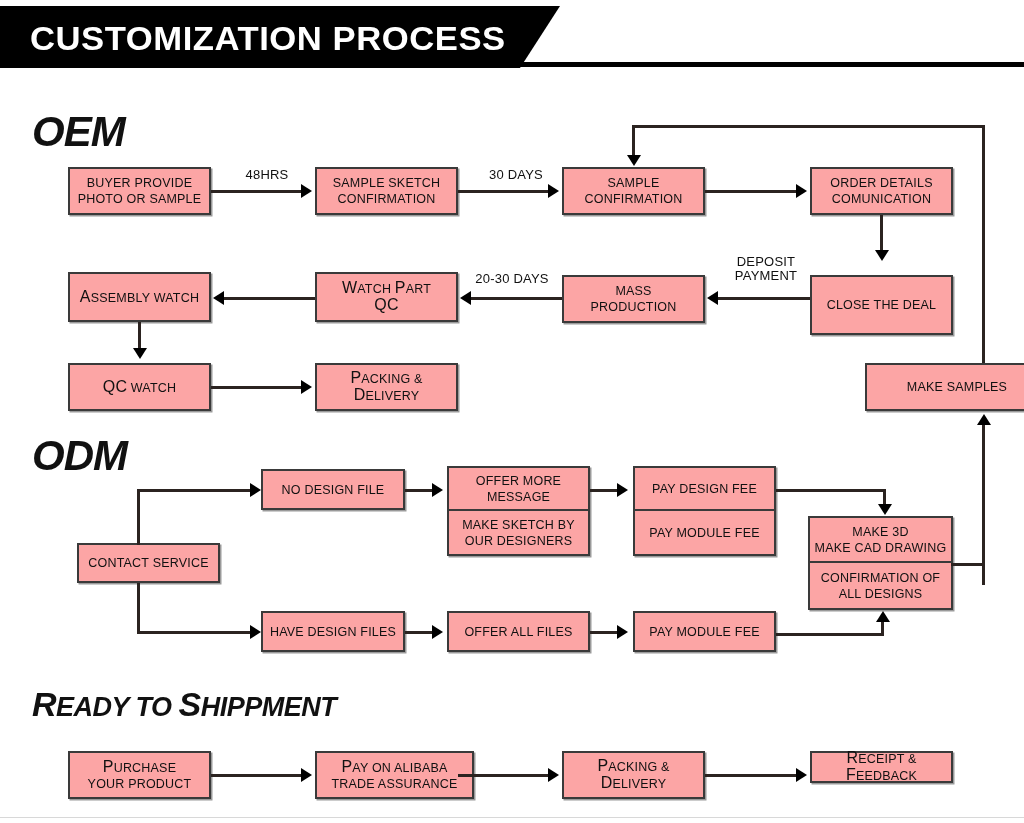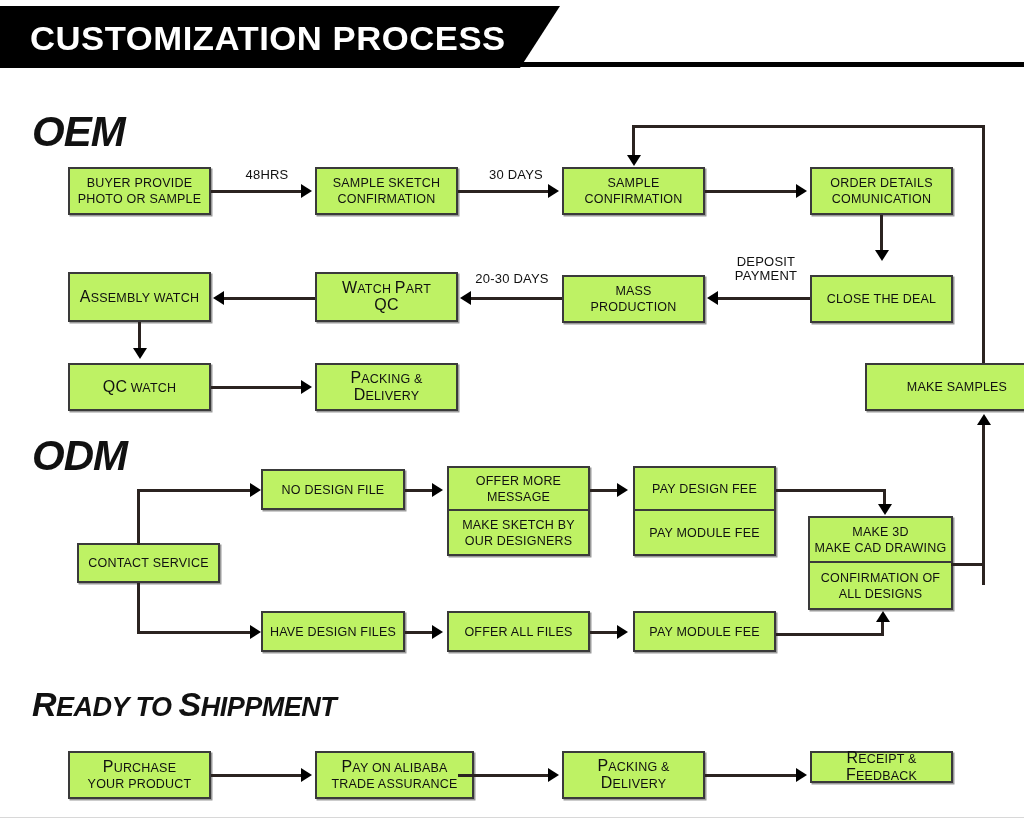--- a/index.html
+++ b/index.html
@@ -35,21 +35,21 @@
   }
   .sec-oem{left:32px;top:108px;font-size:42px;letter-spacing:-1px;}
   .sec-odm{left:32px;top:432px;font-size:42px;letter-spacing:-1px;}
   .sec-ready{left:32px;top:685px;font-size:34px;letter-spacing:-0.5px;}
   .sec-ready .cap{font-size:34px;}
   .sec-ready .sm{font-size:27px;}
 
   
   .box{
     position:absolute;box-sizing:border-box;
-    background:#bef264;
+    background:#fca5a5;
     border:2px solid #3a3a3a;
     box-shadow:1.5px 1.5px 0 #9a9a9a;
     display:flex;align-items:center;justify-content:center;
     text-align:center;
     color:#111;
     font-size:12.5px;
     line-height:15px;
     letter-spacing:0.2px;
     padding:2px 4px;
     font-family:"Liberation Sans", sans-serif;
@@ -141,21 +141,21 @@
   <div class="arw r" style="left:796px;top:184px;"></div>
 
   <div class="ln lnv" style="left:982px;top:125px;height:238px;"></div>
   <div class="ln lnh" style="left:632px;top:125px;width:353px;"></div>
   <div class="ln lnv" style="left:632px;top:125px;height:32px;"></div>
   <div class="arw d" style="left:627px;top:155px;"></div>
 
   <div class="ln lnv" style="left:880px;top:215px;height:42px;"></div>
   <div class="arw d" style="left:875px;top:250px;"></div>
 
-  <div class="box" style="left:810px;top:275px;width:143px;height:48px;">
+  <div class="box" style="left:810px;top:275px;width:143px;height:60px;">
     <span class="scline">CLOSE THE DEAL</span>
   </div>
 
   <div class="box" style="left:562px;top:275px;width:143px;height:48px;">
     <span>
       <span class="scline">MASS</span>
       <span class="scline">PRODUCTION</span>
     </span>
   </div>
 

